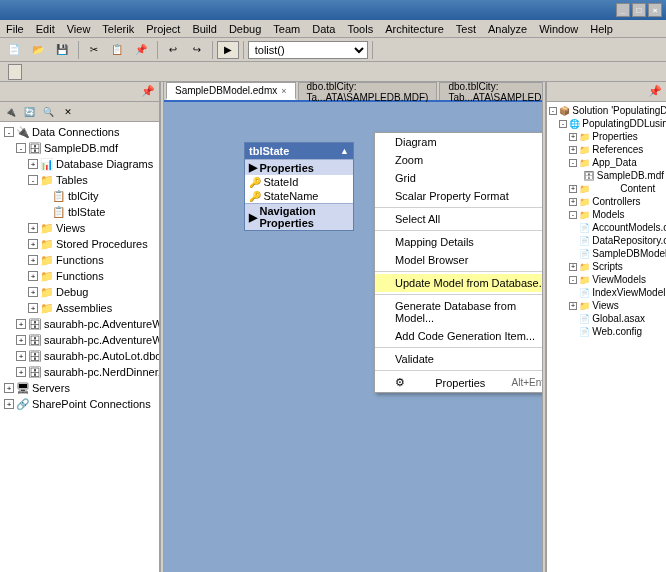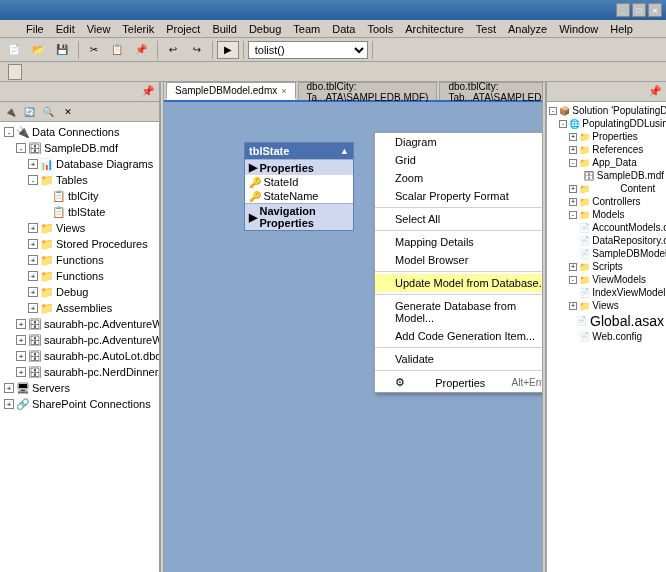--- a/index.html
+++ b/index.html
@@ -39,21 +39,21 @@
       justify-content: center;
       cursor: pointer;
     }
 
     
     .menu-bar {
       background: #d4d0c8;
       height: 18px;
       display: flex;
       align-items: center;
-      padding: 0 20px;
+      padding: 0 0;
       border-bottom: 1px solid #a0a0a0;
       font-size: 11px;
     }
     .menu-item {
       padding: 0 6px;
       cursor: pointer;
       height: 100%;
       display: flex;
       align-items: center;
     }
@@ -522,24 +522,24 @@
           <span>▶</span>
           <span>Navigation Properties</span>
         </div>
       </div>
 
       <div class="context-menu" id="context-menu">
           <div class="cm-item">
             <span>Diagram</span>
           </div>
           <div class="cm-item">
+            <span>Zoom</span>
+          </div>
+          <div class="cm-item">
             <span>Grid</span>
-          </div>
-          <div class="cm-item">
-            <span>Zoom</span>
           </div>
           <div class="cm-item">
             <span>Scalar Property Format</span>
           </div>
           <div class="cm-sep"></div>
           <div class="cm-item">
             <span>Select All</span>
           </div>
           <div class="cm-sep"></div>
           <div class="cm-item">
@@ -658,21 +658,21 @@
           <span style="font-size:10px;">IndexViewModel.cs</span>
         </div>
         <div class="sol-item" style="padding-left: 22px;">
           <span class="tree-expand" style="width:8px;height:8px;font-size:7px;">+</span>
           <span style="margin-right:2px;font-size:9px;">📁</span>
           <span style="font-size:10px;">Views</span>
         </div>
         <div class="sol-item" style="padding-left: 22px;">
           <span style="width:10px;display:inline-block;"></span>
           <span style="margin-right:2px;font-size:9px;">📄</span>
-          <span style="font-size:14px;">Global.asax</span>
+          <span style="font-size:10px;">Global.asax</span>
         </div>
         <div class="sol-item" style="padding-left: 22px;">
           <span style="width:10px;display:inline-block;"></span>
           <span style="margin-right:2px;font-size:9px;">📄</span>
           <span style="font-size:10px;">Web.config</span>
         </div>
       </div>
   </div>
 
 </div>

